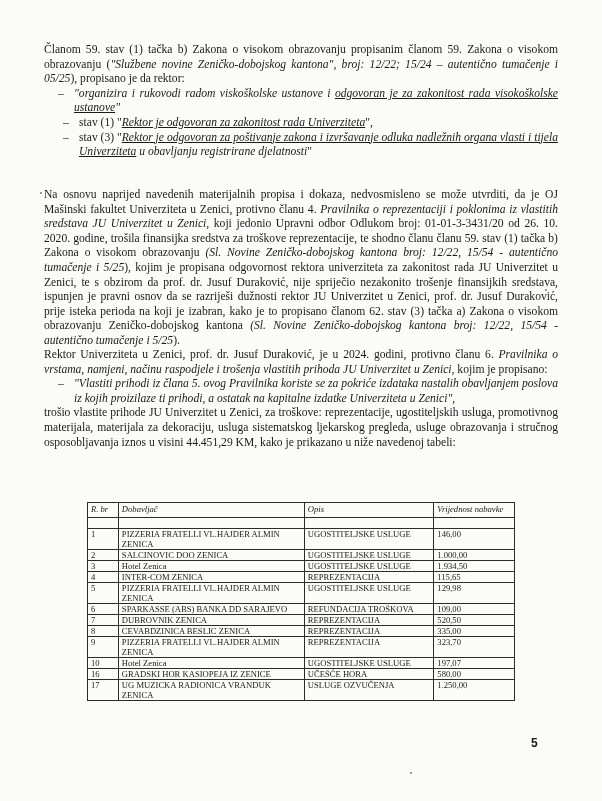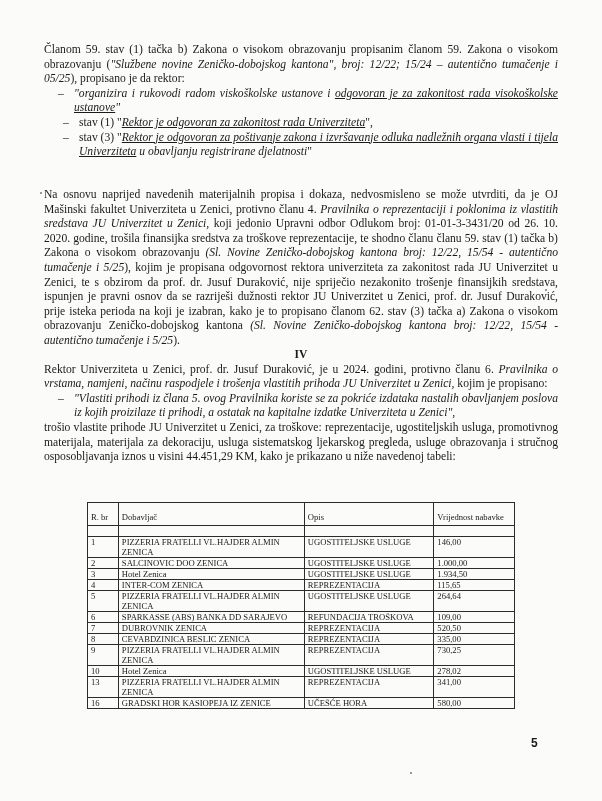--- a/index.html
+++ b/index.html
@@ -23,21 +23,21 @@
   .sec-title { text-align: center; font-weight: bold; margin: 0; }
   .tbl {
     position: absolute; left: 87px; top: 502px; width: 428px;
     border-collapse: collapse; font-size: 8.6px; line-height: 10px;
     font-family: "Liberation Serif", serif;
   }
   .tbl td, .tbl th {
     border: 1px solid #2b2b2b; padding: 0 3px; text-align: left;
     font-weight: normal; vertical-align: top; height: 10px;
   }
-  .tbl th { height: 13px; padding-top: 9px; }
+  .tbl th { height: 13px; padding-top: 1px; font-style: italic; }
   .tbl .c1 { width: 24px; }
   .tbl .c2 { width: 180px; }
   .tbl .c3 { width: 123px; }
   .tbl .c4 { width: 74px; }
   .tbl .just { text-align: justify; text-align-last: justify; }
   .page-num {
     position: absolute; left: 531px; top: 736px;
     font-family: "Liberation Sans", sans-serif; font-size: 12px; font-weight: bold;
   }
   .speck { position: absolute; width: 2px; height: 2px; border-radius: 50%; background: #777; }
@@ -65,21 +65,20 @@
     </p>
   </div>
 
   <div class="body-text" style="top:188px;">
     <p>
       <span>Na osnovu naprijed navedenih materijalnih propisa i dokaza, nedvosmisleno se može utvrditi, da je OJ Mašinski fakultet Univerziteta u Zenici, protivno članu 4. </span><span class="i">Pravilnika o reprezentaciji i poklonima iz vlastitih sredstava JU Univerzitet u Zenici,</span><span> koji jedonio Upravni odbor Odlukom broj: 01-01-3-3431/20 od 26. 10. 2020. godine, trošila finansijka sredstva za troškove reprezentacije, te shodno članu članu 59. stav (1) tačka b) Zakona o visokom obrazovanju </span><span class="i">(Sl. Novine Zeničko-dobojskog kantona broj: 12/22, 15/54 - autentično tumačenje i 5/25</span><span>), kojim je propisana odgovornost rektora univerziteta za zakonitost rada JU Univerzitet u Zenici, te s obzirom da prof. dr. Jusuf Duraković,  nije spriječio nezakonito trošenje finansijkih sredstava, ispunjen je pravni osnov da se razriješi dužnosti rektor  JU Univerzitet u Zenici, prof. dr. Jusuf Duraković, prije isteka perioda na koji je izabran, kako je to propisano članom 62.  stav (3) tačka a) Zakona o visokom obrazovanju Zeničko-dobojskog kantona </span><span class="i">(Sl. Novine Zeničko-dobojskog kantona broj: 12/22, 15/54 - autentično tumačenje i 5/25</span><span>).</span>
     </p>
   </div>
 
   <div class="body-text" style="top:348px;">
-    <p class="sec-title">IV</p>
     <p>
       <span>Rektor Univerziteta u Zenici, prof. dr. Jusuf Duraković, je u 2024. godini, protivno članu 6. </span><span class="i">Pravilnika o vrstama, namjeni, načinu raspodjele i trošenja vlastitih prihoda JU Univerzitet u Zenici,</span><span> kojim je propisano:</span>
     </p>
     <p class="bullet">
       <span class="dash">–</span>
       <span class="i">"Vlastiti prihodi iz člana 5. ovog Pravilnika koriste se za pokriće izdataka nastalih obavljanjem poslova iz kojih proizilaze ti prihodi, a ostatak na kapitalne izdatke Univerziteta u Zenici"</span><span>,</span>
     </p>
     <p>trošio vlastite prihode JU Univerzitet u Zenici, za troškove: reprezentacije, ugostiteljskih usluga, promotivnog materijala, materijala za dekoraciju, usluga sistematskog ljekarskog pregleda, usluge obrazovanja i stručnog osposobljavanja iznos u visini 44.451,29 KM, kako je prikazano u niže navedenoj tabeli:</p>
   </div>
 
@@ -120,21 +119,21 @@
       <tr>
           <td>4</td>
           <td>INTER-COM ZENICA</td>
           <td>REPREZENTACIJA</td>
           <td>115,65</td>
         </tr>
       <tr>
           <td>5</td>
           <td>PIZZERIA FRATELLI VL.HAJDER ALMIN ZENICA</td>
           <td>UGOSTITELJSKE USLUGE</td>
-          <td>264,64</td>
+          <td>129,98</td>
         </tr>
       <tr>
           <td>6</td>
           <td>SPARKASSE (ABS) BANKA DD SARAJEVO</td>
           <td>REFUNDACIJA TROŠKOVA</td>
           <td>109,00</td>
         </tr>
       <tr>
           <td>7</td>
           <td>DUBROVNIK ZENICA</td>
@@ -144,39 +143,39 @@
       <tr>
           <td>8</td>
           <td>CEVABDZINICA BESLIC ZENICA</td>
           <td>REPREZENTACIJA</td>
           <td>335,00</td>
         </tr>
       <tr>
           <td>9</td>
           <td>PIZZERIA FRATELLI VL.HAJDER ALMIN ZENICA</td>
           <td>REPREZENTACIJA</td>
-          <td>730,25</td>
+          <td>323,70</td>
         </tr>
       <tr>
           <td>10</td>
           <td>Hotel Zenica</td>
           <td>UGOSTITELJSKE USLUGE</td>
-          <td>278,02</td>
-        </tr>
-      <tr>
-          <td>13</td>
-          <td>PIZZERIA FRATELLI VL.HAJDER ALMIN ZENICA</td>
-          <td>REPREZENTACIJA</td>
-          <td>341,00</td>
+          <td>197,07</td>
         </tr>
       <tr>
           <td>16</td>
           <td>GRADSKI HOR KASIOPEJA IZ ZENICE</td>
           <td>UČEŠĆE HORA</td>
           <td>580,00</td>
+        </tr>
+      <tr>
+          <td>17</td>
+          <td>UG MUZICKA RADIONICA VRANDUK ZENICA</td>
+          <td>USLUGE OZVUČENJA</td>
+          <td>1.250,00</td>
         </tr>
     </tbody>
   </table>
 
   <div class="page-num">5</div>
 
   <div class="speck" style="left:40px;top:192px;"></div>
   <div class="speck" style="left:545px;top:289px;"></div>
   <div class="speck" style="left:410px;top:772px;"></div>
 </div>

